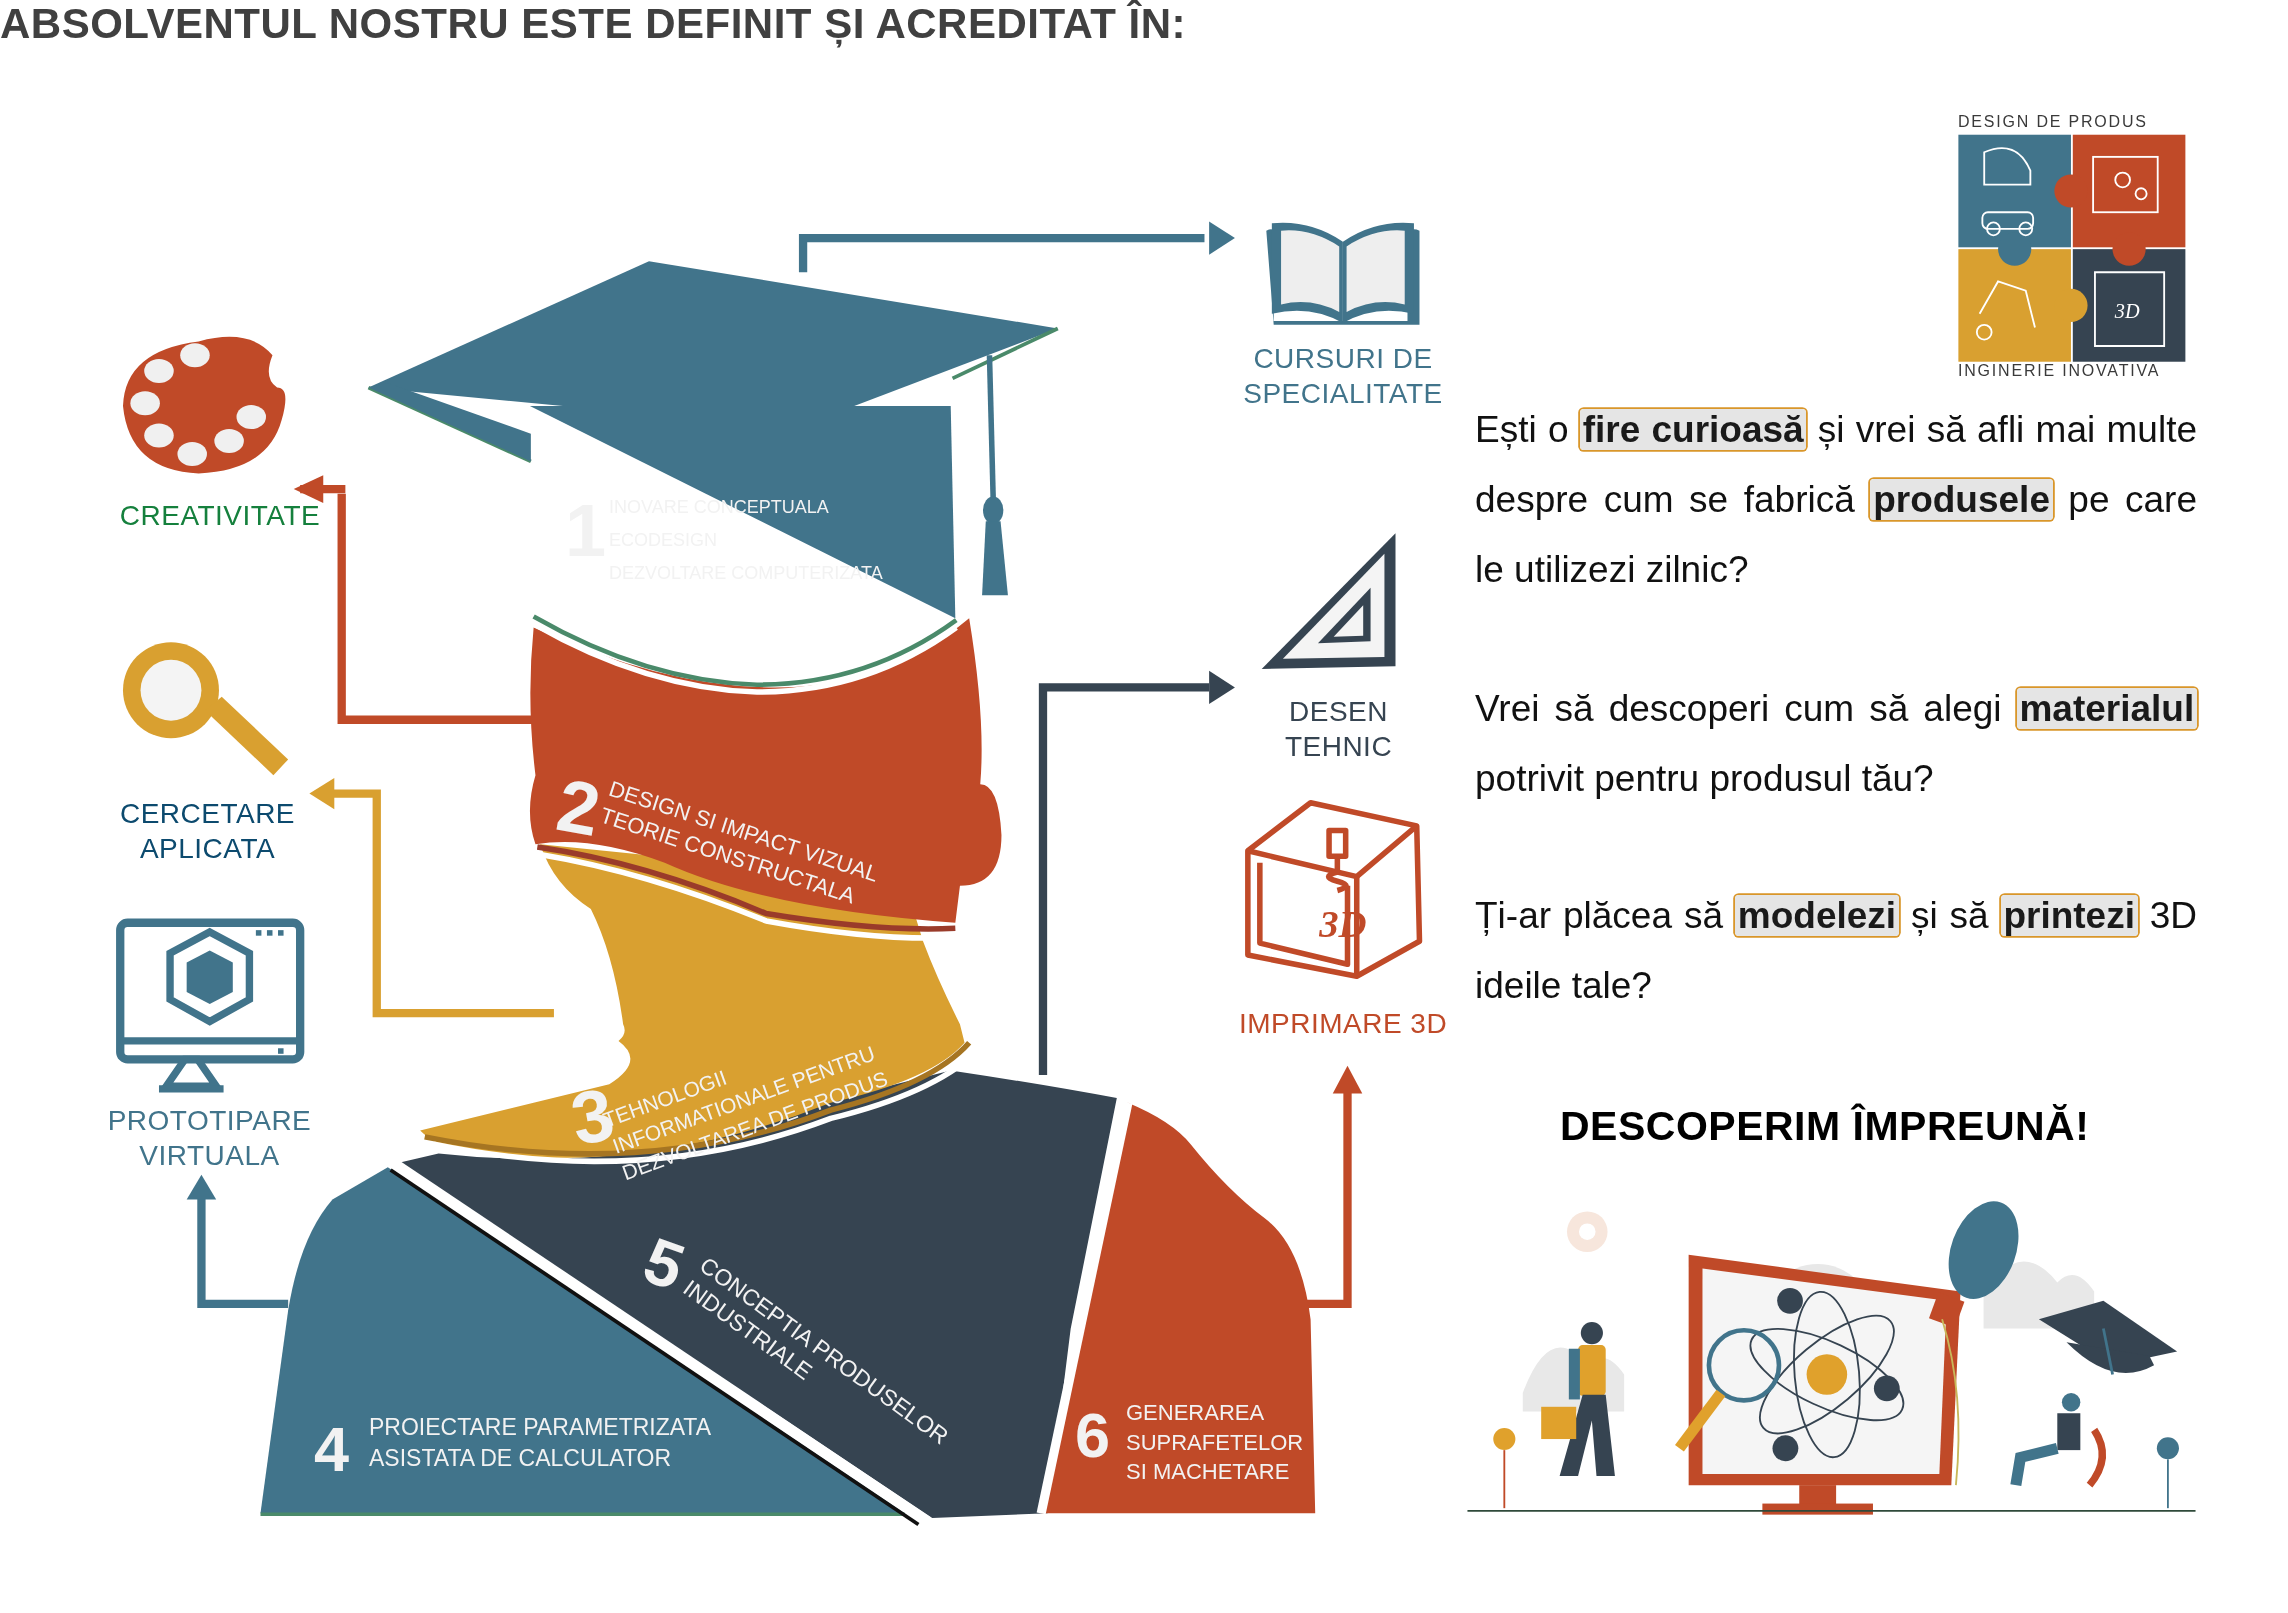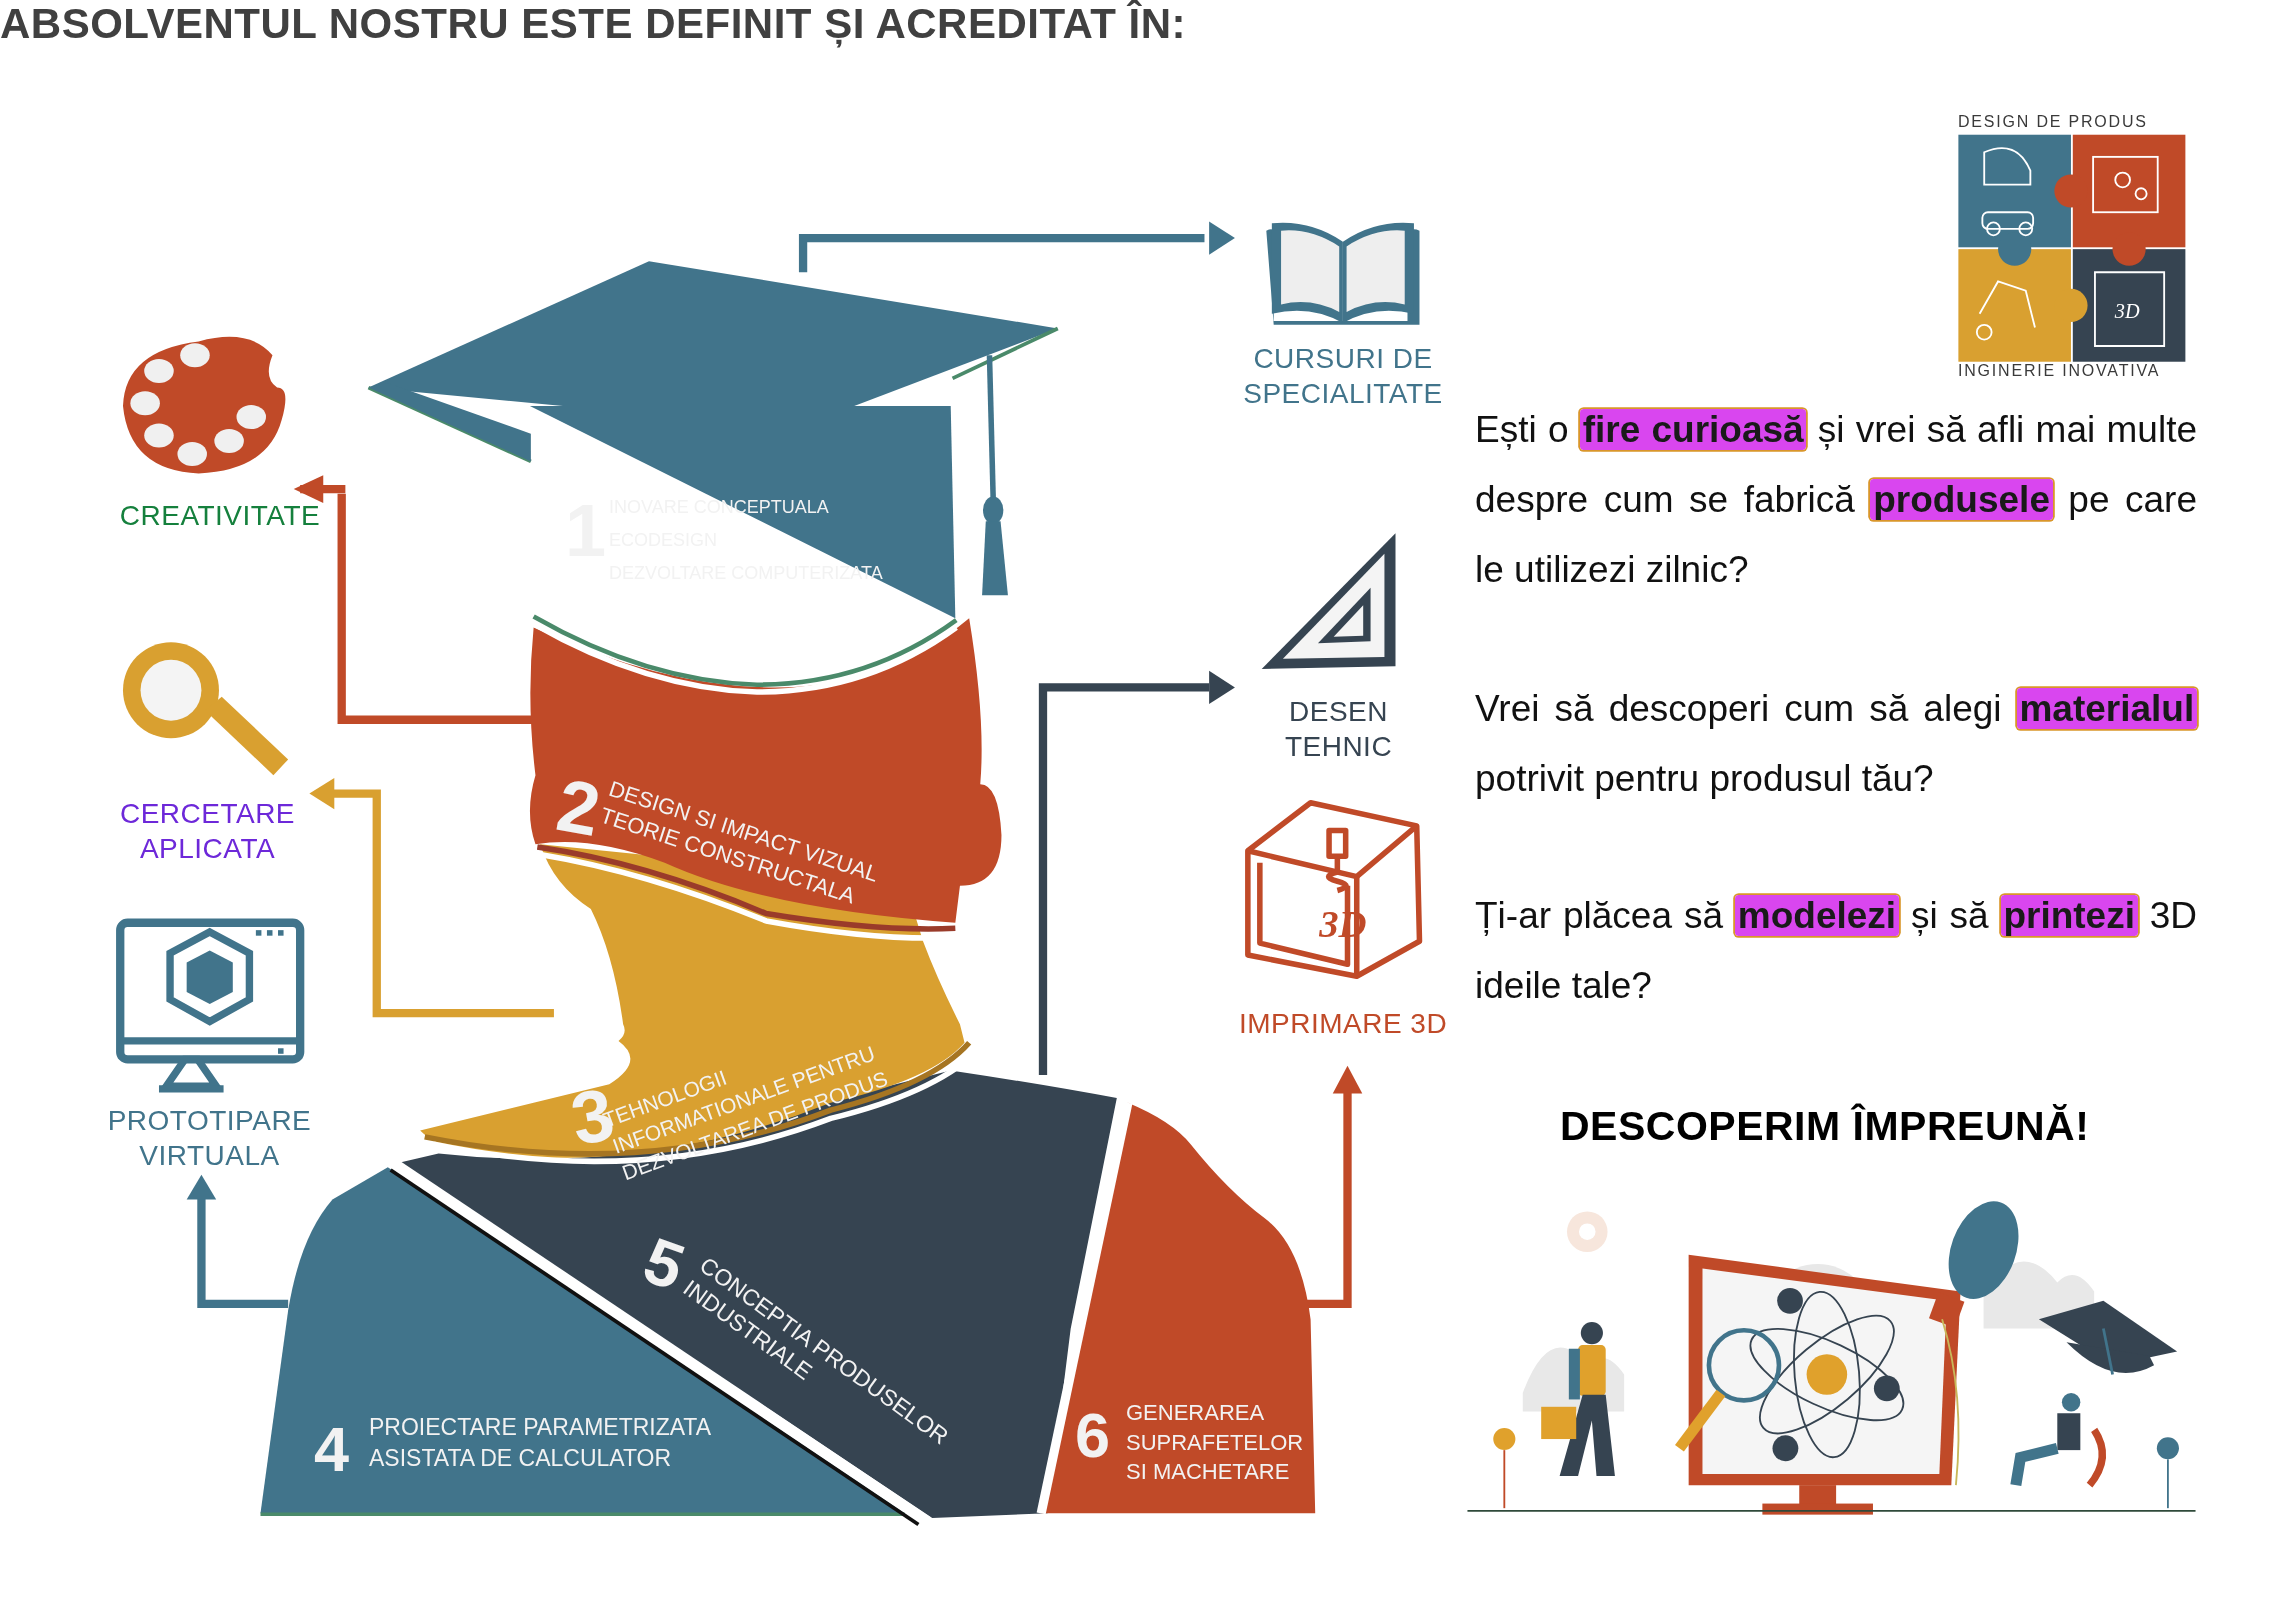--- a/index.html
+++ b/index.html
@@ -4,21 +4,21 @@
 <style>
   html, body { margin:0; padding:0; background:#ffffff; }
   body { width:2289px; height:1613px; position:relative; overflow:hidden; font-family:"Liberation Sans", sans-serif; }
   .abs { position:absolute; }
   #main-title { left:192px; top:131px; font-size:42px; font-weight:bold; color:#404040; letter-spacing:0.5px; white-space:nowrap; }
   #diagram-svg { position:absolute; left:0; top:0; width:2289px; height:1613px; }
   .lbl { position:absolute; text-align:center; font-size:28px; line-height:35px; font-weight:normal; letter-spacing:0.5px; }
   .seg-text { position:absolute; color:#f2f2f2; font-size:18px; line-height:33px; white-space:nowrap; }
   .seg-num { position:absolute; color:#f2f2f2; font-weight:bold; font-size:74px; line-height:74px; }
   .para { position:absolute; left:1475px; width:722px; font-size:37px; line-height:70px; color:#111; text-align:justify; }
-  .hl { background:#d946ef; border-radius:3.7px; padding:0 2.8px; font-weight:bold; color:#1a1a1a; box-shadow:0 0 0 1.8px #d9962a; }
+  .hl { background:#e5e5e5; border-radius:3.7px; padding:0 2.8px; font-weight:bold; color:#1a1a1a; box-shadow:0 0 0 1.8px #d9962a; }
   #cta { position:absolute; left:1560px; top:1103px; font-size:41px; font-weight:bold; color:#000; letter-spacing:0.5px; white-space:nowrap; }
   .logo-text { position:absolute; font-size:16px; color:#3a3a3a; letter-spacing:1.8px; white-space:nowrap; }
 </style>
 </head>
 <body>
 
 <div id="main-title">ABSOLVENTUL NOSTRU ESTE DEFINIT ȘI ACREDITAT ÎN:</div>
 
 <svg id="diagram-svg" viewBox="0 0 2480 1748">
 
@@ -199,21 +199,21 @@
     </g>
   </g>
 </svg>
 
 <div class="logo-text" style="left:1958px; top:113px;">DESIGN DE PRODUS</div>
 <div class="logo-text" style="left:1958px; top:362px;">INGINERIE INOVATIVA</div>
 
 <div class="lbl" style="left:100px; top:498px; width:240px; color:#15803d;">
   <span>CREATIVITATE</span>
 </div>
-<div class="lbl" style="left:92px; top:796px; width:231px; color:#6d28d9;">
+<div class="lbl" style="left:92px; top:796px; width:231px; color:#0c4a6e;">
   <div>CERCETARE</div>
   <div>APLICATA</div>
 </div>
 <div class="lbl" style="left:92px; top:1103px; width:235px; color:#41748b;">
   <div>PROTOTIPARE</div>
   <div>VIRTUALA</div>
 </div>
 
 <div class="lbl" style="left:1209px; top:341px; width:268px; color:#41748b;">
   <div>CURSURI DE</div>

